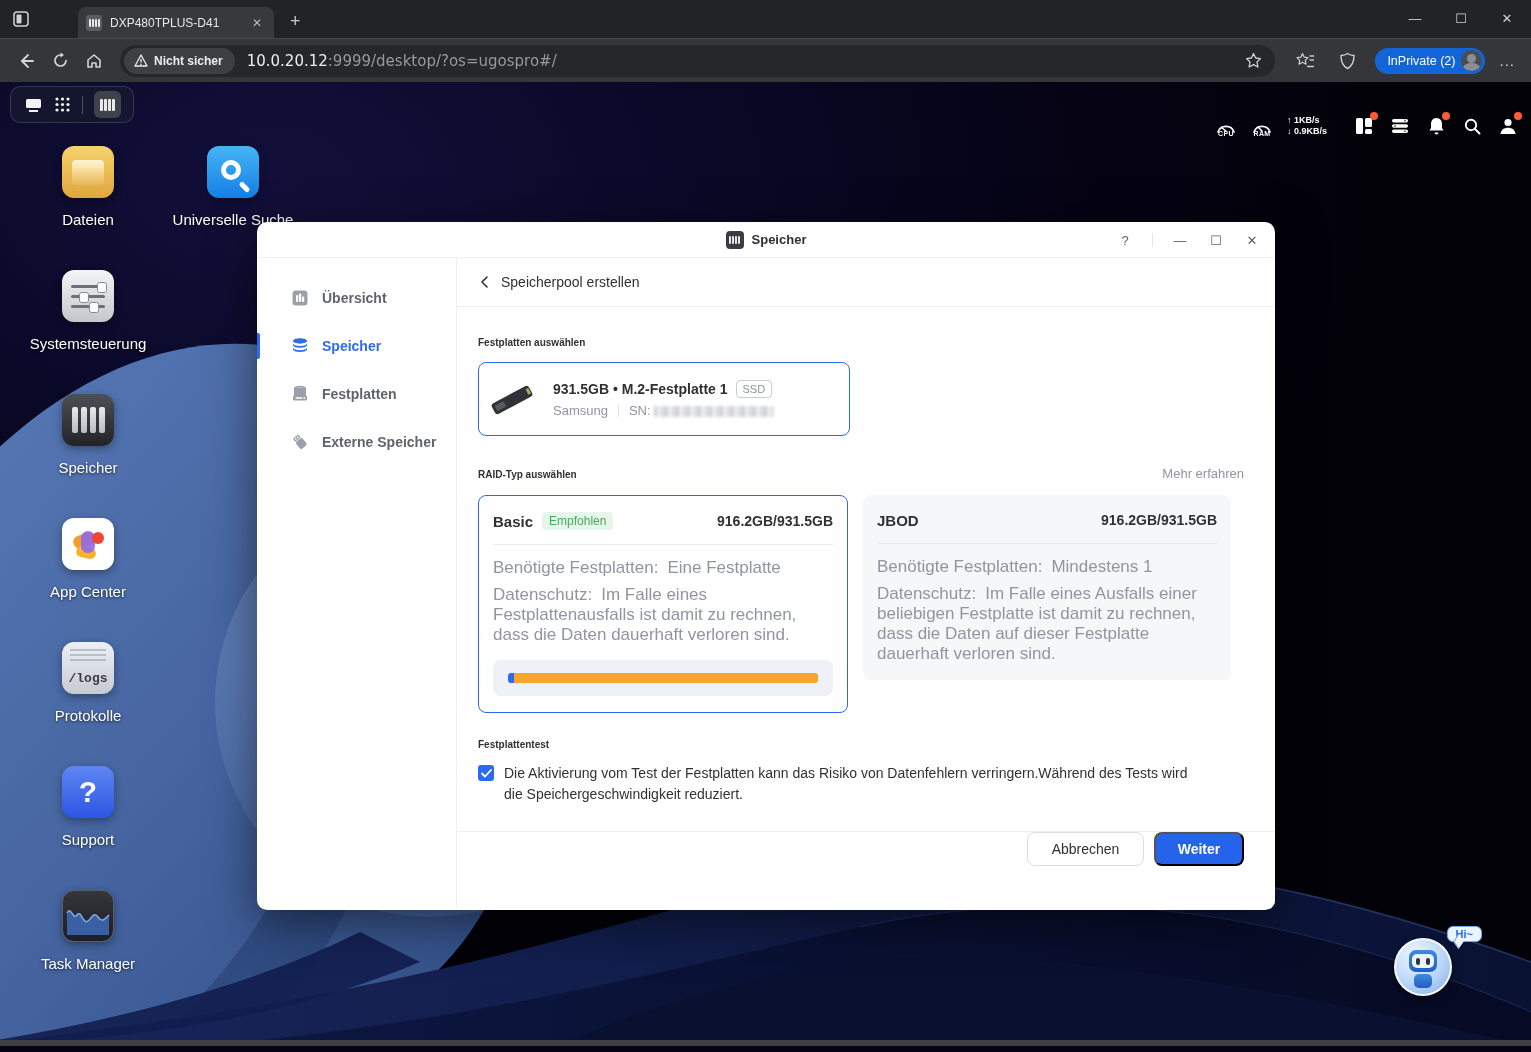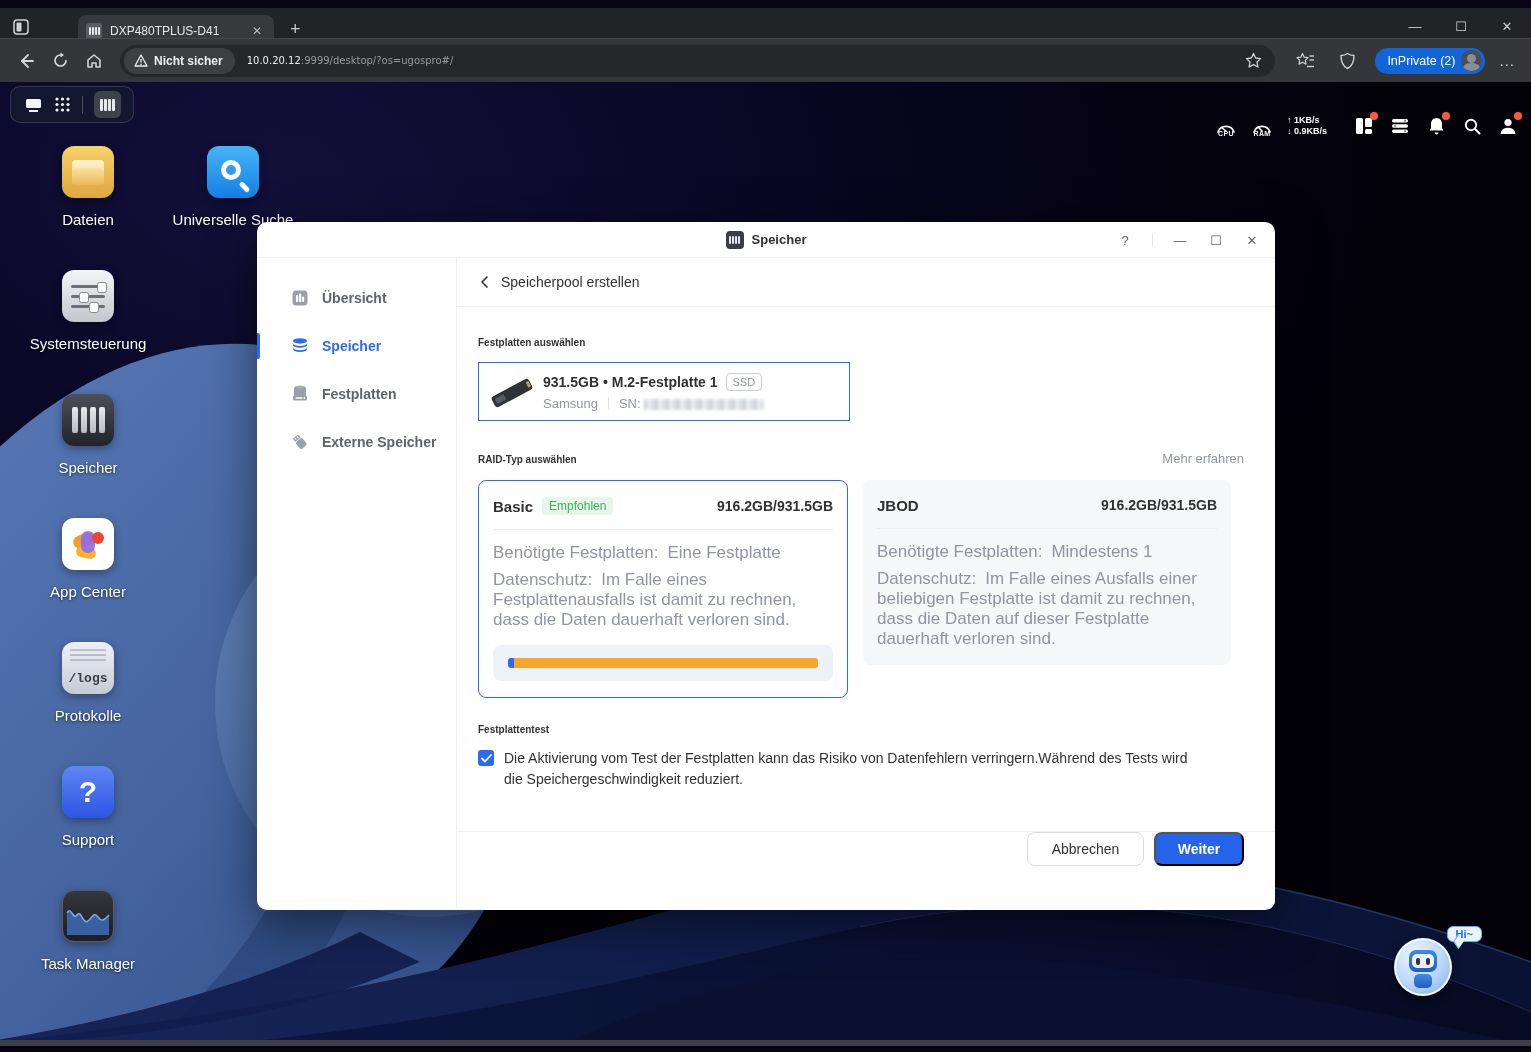--- a/index.html
+++ b/index.html
@@ -1,36 +1,36 @@
 <!DOCTYPE html>
 <html lang="de"><head>
 <meta charset="utf-8">
 <style>
   * { margin:0; padding:0; box-sizing:border-box; }
   body { background:#000; font-family:"Liberation Sans", sans-serif; }
   .screen { position:relative; width:1531px; height:1052px; overflow:hidden; background:#050314; }
 
   
-  .tabstrip { position:absolute; left:0; top:0; width:100%; height:38px; background:#222327; display:flex; align-items:flex-end;margin-top:8px; }
+  .tabstrip { position:absolute; left:0; top:0; width:100%; height:38px; background:#222327; display:flex; align-items:flex-end; }
   .tab-actions { position:absolute; left:12px; top:10px; width:18px; height:18px; color:#cfd1d4; }
   .tab { margin-left:78px; width:196px; height:31px; background:#37393d; border-radius:8px 8px 0 0; display:flex; align-items:center; padding:0 8px; gap:8px; }
   .tab-title { color:#e6e7e9; font-size:12px; flex:1; white-space:nowrap; overflow:hidden; }
   .favicon { width:16px; height:16px; border-radius:3px; background:#5a5d63; display:flex; align-items:center; justify-content:center; }
   .bars4 { display:flex; gap:1px; }
   .bars4 i { width:2px; height:8px; background:#e8e9eb; border-radius:1px; }
   .tab-close { color:#b9bbbe; font-size:12px; width:18px; height:18px; display:flex; align-items:center; justify-content:center; border-radius:4px; }
   .newtab { color:#c6c8cb; font-size:18px; margin-left:16px; margin-bottom:6px; }
   .win-controls { position:absolute; right:10px; top:6px; display:flex; gap:18px; color:#cfd1d4; }
   .wc { width:28px; height:24px; display:flex; align-items:center; justify-content:center; font-size:13px; }
 
   .toolbar { position:absolute; left:0; top:38px; width:100%; height:44px; background:#343639; display:flex; align-items:center; padding:0 12px; gap:6px; border-top:1px solid #47494d; }
   .nav-ic { width:28px; height:28px; display:flex; align-items:center; justify-content:center; color:#d3d5d8; }
   .addr { flex:1; height:32px; background:#26272a; border-radius:16px; display:flex; align-items:center; padding:0 8px 0 4px; margin:0 6px; }
   .chip-warn { height:26px; background:#3d3f43; border-radius:13px; display:flex; align-items:center; gap:6px; padding:0 12px 0 10px; color:#ececee; font-size:12px; font-weight:bold; }
-  .url { margin-left:12px; font-family:"DejaVu Sans", sans-serif; font-size:10px; flex:1; white-space:nowrap; overflow:hidden; }
+  .url { margin-left:12px; font-family:"DejaVu Sans", sans-serif; font-size:15px; flex:1; white-space:nowrap; overflow:hidden; }
   .url .host { color:#eceded; }
   .url .path { color:#97999d; }
   .tb-right { display:flex; align-items:center; gap:14px; margin-left:4px; }
   .inprivate { height:26px; background:#1265d9; border-radius:13px; display:flex; align-items:center; gap:6px; padding:0 3px 0 12px; color:#fff; font-size:12.5px; }
   .ip-avatar { width:21px; height:21px; border-radius:50%; background:#4a4d52; position:relative; overflow:hidden; }
   .ip-avatar::before { content:""; position:absolute; left:6px; top:4px; width:9px; height:9px; border-radius:50%; background:#8a8d92; }
   .ip-avatar::after { content:""; position:absolute; left:2px; top:13px; width:17px; height:10px; border-radius:50%; background:#8a8d92; }
   .dots { color:#d3d5d8; font-size:15px; letter-spacing:1px; margin-right:4px; }
 
   
@@ -110,21 +110,21 @@
   .side-item.active .ind { position:absolute; left:0; top:11px; width:3px; height:26px; background:#2e6af0; border-radius:0 2px 2px 0; }
   .side-ic { width:18px; height:18px; display:flex; align-items:center; justify-content:center; }
 
   .content { flex:1; position:relative; }
   .content-header { height:49px; display:flex; align-items:center; gap:9px; padding-left:21px; border-bottom:1px solid #eef0f2; }
   .back-btn { display:flex; align-items:center; color:#303133; }
   .ch-title { font-size:14px; color:#303133; }
   .content-scroll { padding:30px 31px 0 21px; }
   .sec-h { font-size:10px; font-weight:bold; color:#303133; }
 
-  .disk-card { margin-top:14px; width:372px; height:59px; border:1px solid #2e6af0; border-radius:0; display:flex; align-items:center; gap:8px; padding:0 12px 0 8px; background:#fff; }
+  .disk-card { margin-top:14px; width:372px; height:74px; border:1px solid #2e6af0; border-radius:8px; display:flex; align-items:center; gap:18px; padding:0 12px 0 8px; background:#fff; }
   .m2wrap { width:48px; height:40px; position:relative; flex:none; }
   .m2 { position:absolute; left:4px; top:15px; width:42px; height:12px; background:#2f3237; border-radius:3px; transform:rotate(-28deg); }
   .m2::before { content:""; position:absolute; left:3px; top:3px; width:10px; height:6px; border-radius:1px; background:#565a61; }
   .m2::after { content:""; position:absolute; right:1px; top:3px; width:3px; height:6px; background:#b9a05a; }
   .disk-line1 { display:flex; align-items:center; gap:8px; font-size:14px; font-weight:bold; color:#303133; }
   .ssd-chip { font-size:11px; font-weight:normal; color:#8f939b; border:1px solid #c8ccd4; border-radius:4px; padding:0 6px; height:18px; line-height:16px; }
   .disk-line2 { margin-top:5px; font-size:13px; color:#9095a0; display:flex; align-items:center; }
   .disk-line2 .vsep { width:1px; height:12px; background:#dcdfe4; margin:0 10px; }
   .sn-blur { display:inline-block; width:120px; height:11px; margin-left:3px; border-radius:2px; transform:translateY(1px);
              background:repeating-linear-gradient(90deg,#c6c9cf 0 3px,#e9ebee 3px 7px,#d4d7dc 7px 11px); filter:blur(1.4px); opacity:.85; }

